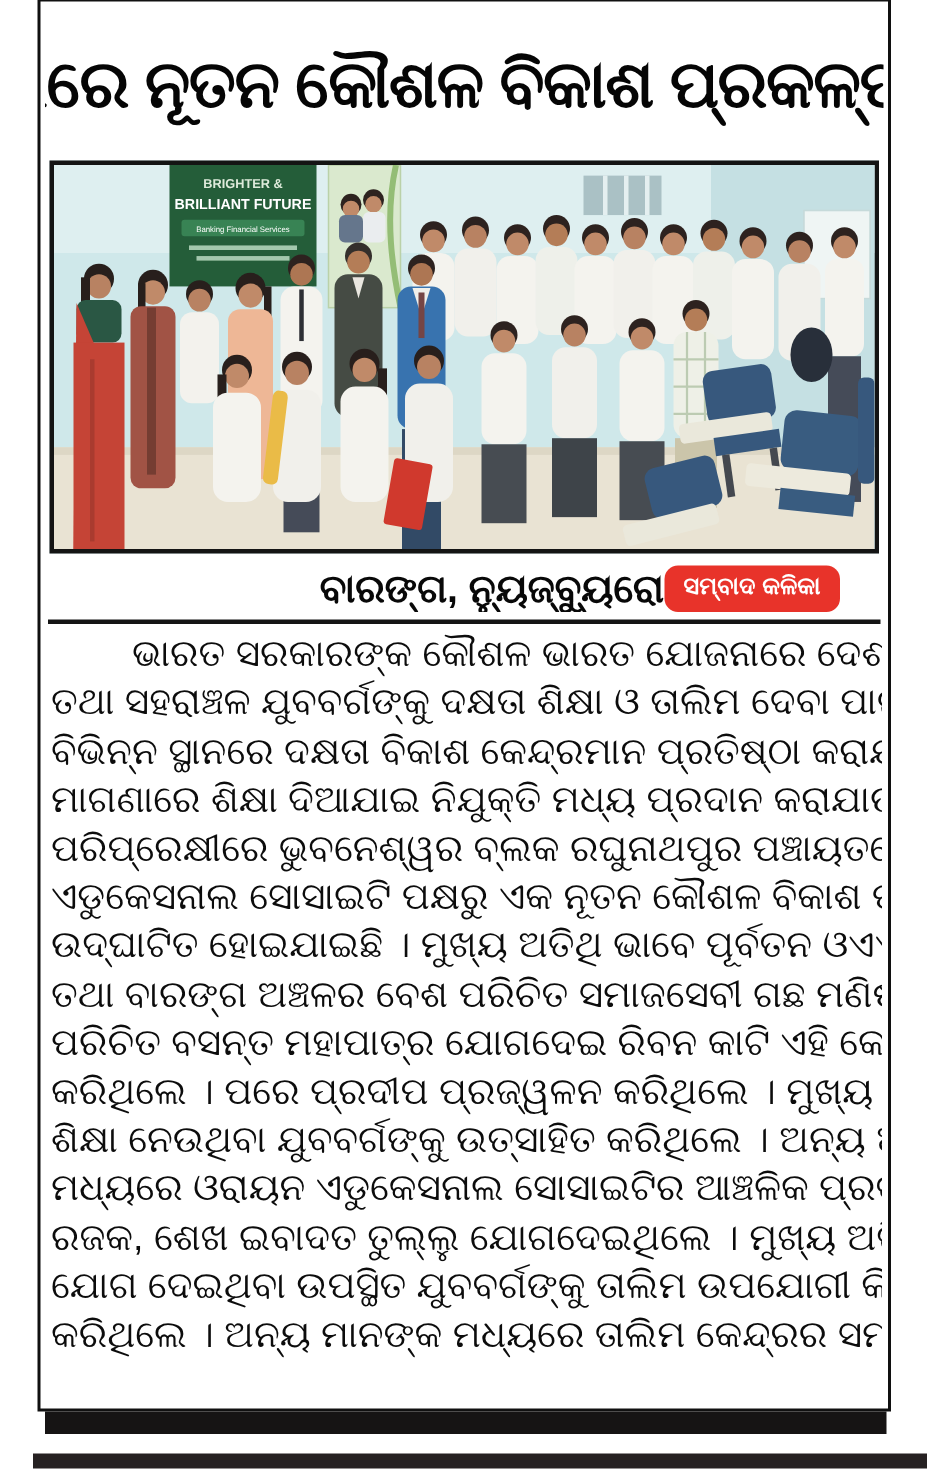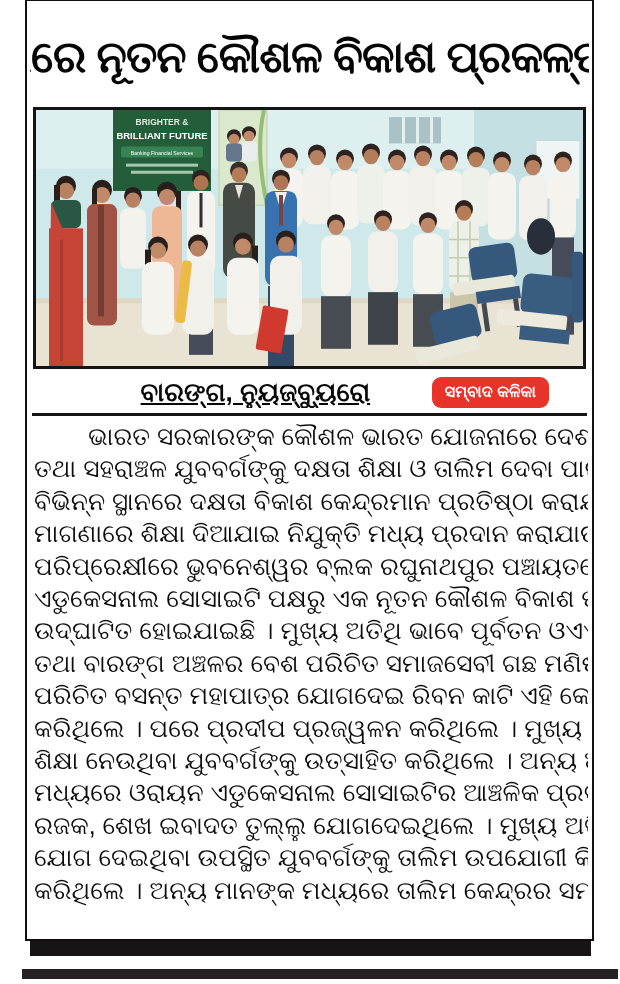--- a/index.html
+++ b/index.html
@@ -9,23 +9,23 @@
         border:2px solid #101010;border-top-width:1px;box-sizing:border-box;background:#fff;}
   .headline{position:absolute;top:8px;left:3px;right:3px;height:96px;
         display:flex;align-items:center;justify-content:center;
         font-size:44px;font-weight:bold;letter-spacing:-1px;color:#050505;
         white-space:nowrap;overflow:hidden;}
   .photo-frame{position:absolute;top:106px;left:6px;width:553px;height:262px;
         border:3px solid #141414;box-sizing:border-box;background:#cde7e9;}
   .photo-frame svg{display:block;width:100%;height:100%;}
   .byline-row{position:absolute;top:372px;left:6px;right:6px;height:38px;
         display:flex;align-items:center;}
-  .dateline{flex:1;text-align:center;padding-left:46px;font-weight:bold;font-size:26px;
-        white-space:nowrap;overflow:hidden;color:#080808;text-decoration:underline;}
-  .badge{flex:0 0 auto;margin-right:37px;background:#e8332a;color:#ffffff;
+  .dateline{flex:1;text-align:right;padding-left:46px;font-weight:bold;font-size:26px;
+        white-space:nowrap;overflow:hidden;color:#080808;}
+  .badge{flex:0 0 auto;margin-right:26px;background:#e8332a;color:#ffffff;
         font-weight:bold;font-size:16px;line-height:1;padding:7px 13px 8px;
         border-radius:9px;white-space:nowrap;}
   .rule{position:absolute;top:412px;left:5px;right:5px;height:0;
         border-top:3px solid #151515;}
   .body-text{position:absolute;top:419px;left:7px;right:4px;bottom:2px;overflow:hidden;
         font-size:25px;line-height:32.4px;color:#0c0c0c;}
   .body-text .line{white-space:nowrap;overflow:hidden;}
   .body-text .line.first{text-indent:54px;}
   .shadow-bar{position:absolute;left:30px;top:941px;width:561px;height:15px;background:#161414;}
   .bottom-rule{position:absolute;left:22px;top:969px;width:596px;height:10px;background:#262122;}

